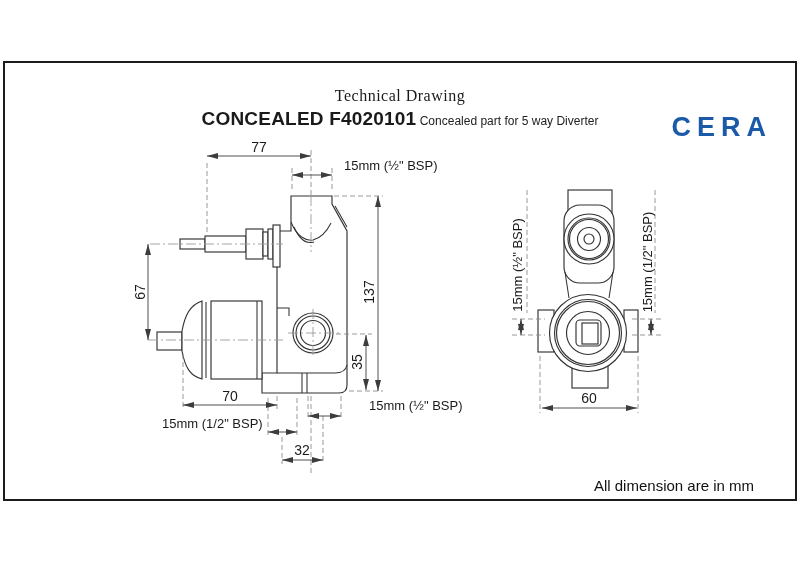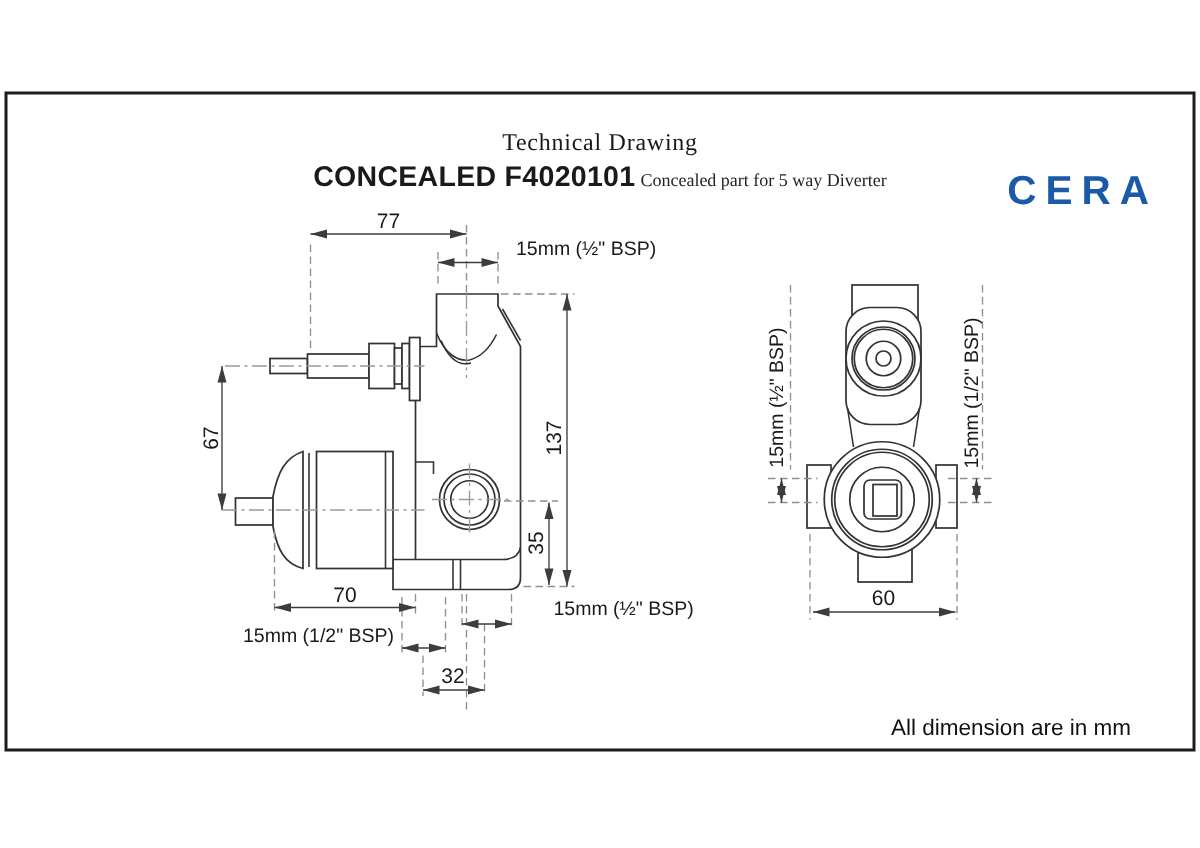--- a/index.html
+++ b/index.html
@@ -3,21 +3,21 @@
 <meta charset="utf-8">
 <style>
   html,body{margin:0;padding:0;background:#ffffff;}
   .page{position:relative;width:800px;height:565px;background:#ffffff;overflow:hidden;
         font-family:"Liberation Sans",sans-serif;color:#1a1a1a;}
   .frame{position:absolute;left:3px;top:61px;width:790px;height:436px;border:2px solid #1c1c1c;background:#ffffff;}
   .title-block{position:absolute;left:0;top:64px;width:800px;text-align:center;margin-top:23px;}
   .title-main{font-family:"Liberation Serif",serif;font-size:16px;letter-spacing:.5px;}
   .title-sub{margin-top:3px;font-size:12px;}
   .model{font-weight:bold;font-size:19px;letter-spacing:.2px;}
-  .desc{font-size:12px;color:#222;font-family:Liberation Serif, serif;}
+  .desc{font-size:12px;color:#222;}
   .brand{position:absolute;right:28px;top:84px;font-size:27px;font-weight:bold;
          letter-spacing:6px;font-family:"Liberation Sans",sans-serif;}
   .note{position:absolute;right:46px;top:477px;font-size:15px;color:#111;}
   svg{position:absolute;left:0;top:0;}
   svg text{font-family:"Liberation Sans",sans-serif;fill:#1a1a1a;}
   .dimtxt{font-size:14px;}
   .lbltxt{font-size:13px;}
   .part{fill:#ffffff;stroke:#333333;stroke-width:1.15;}
   .partln{fill:none;stroke:#333333;stroke-width:1.05;}
   .dim{fill:none;stroke:#3c3c3c;stroke-width:0.9;}

